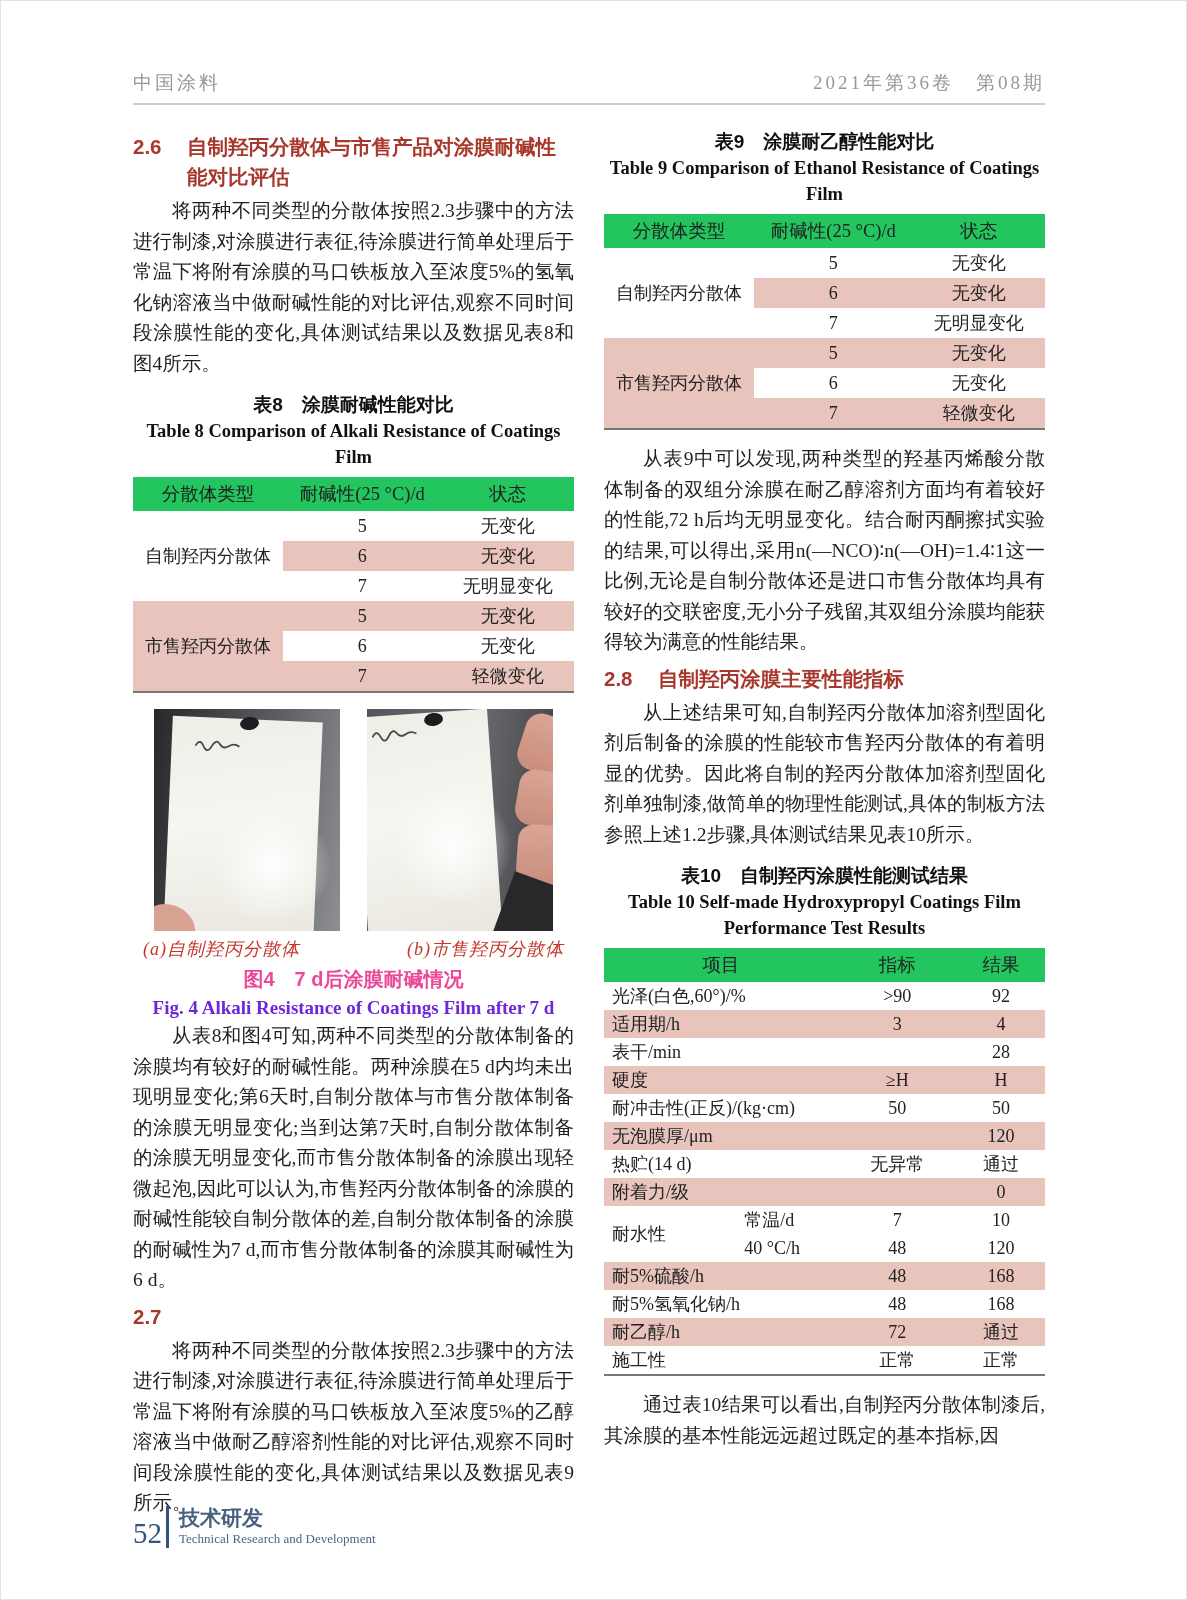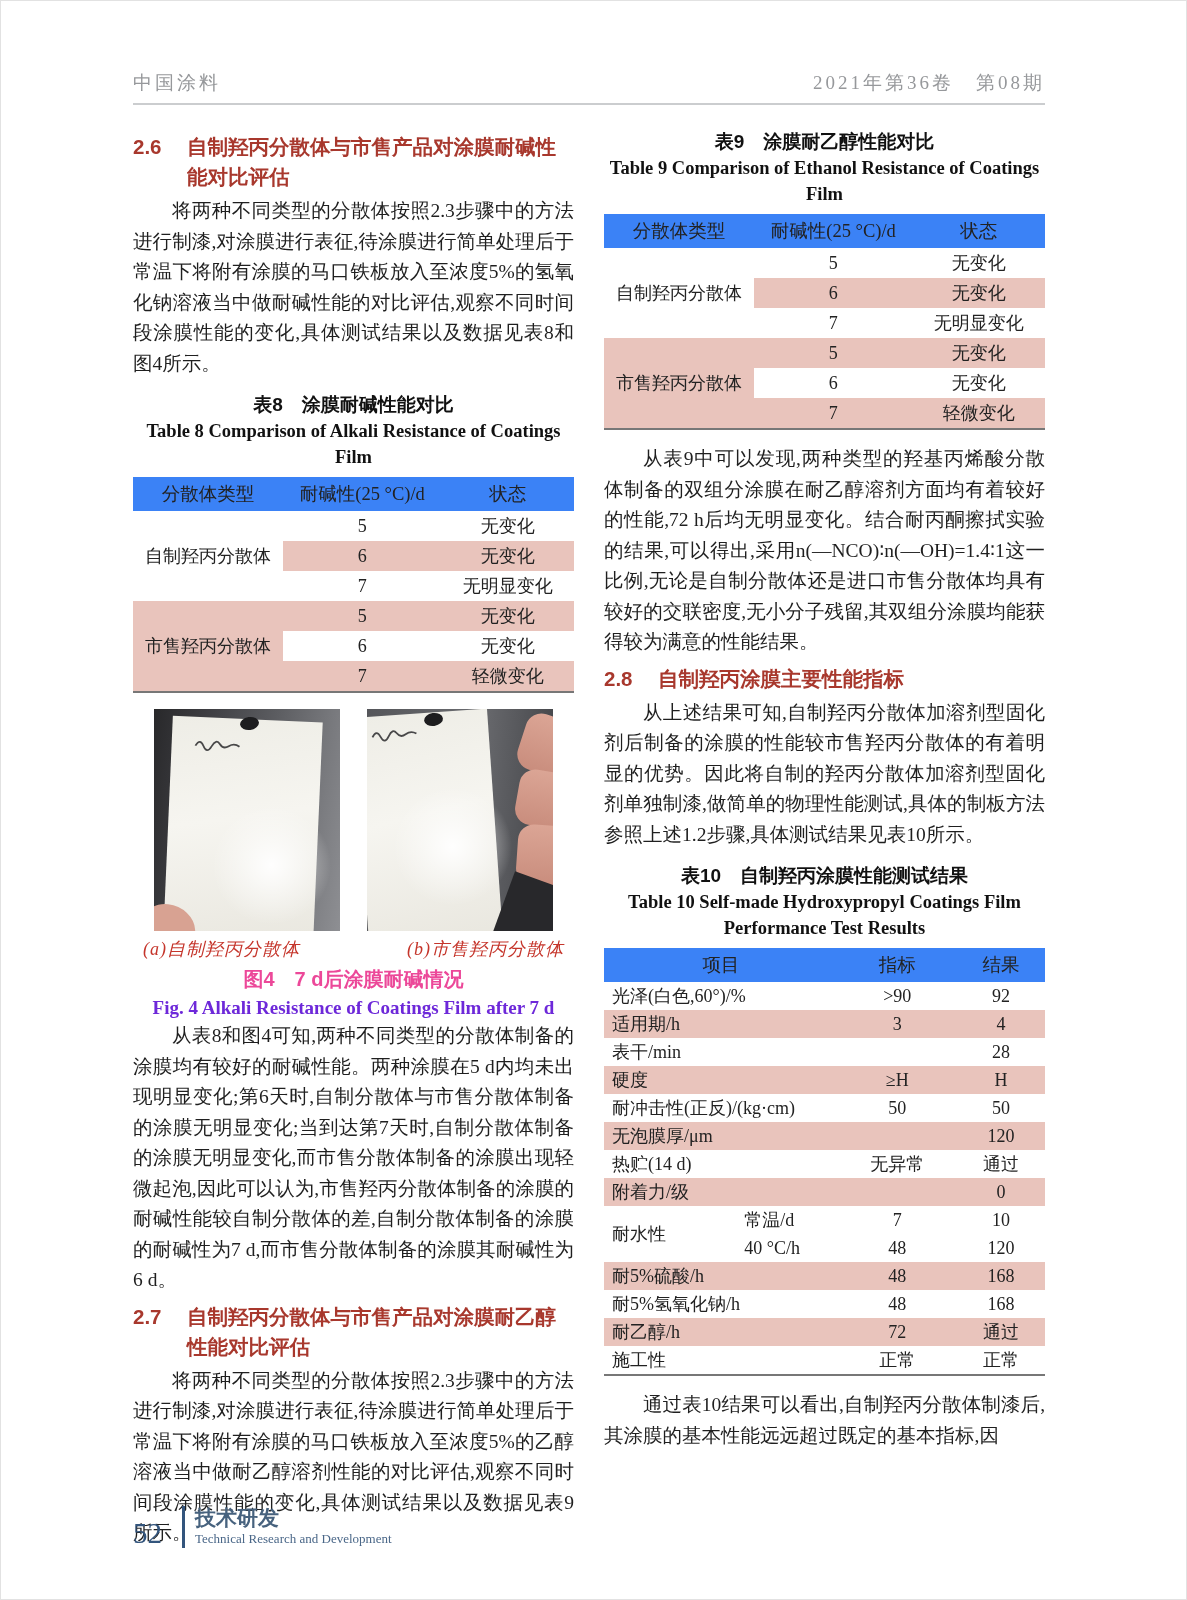--- a/index.html
+++ b/index.html
@@ -31,21 +31,21 @@
   .para{font-size:19.5px;line-height:30.5px;text-align:justify;text-indent:2em;margin:0 0 2px;}
   
   .tbl-title-cn{text-align:center;font-family:"Liberation Sans","DejaVu Sans",sans-serif;
     font-weight:bold;font-size:19px;line-height:27px;margin-top:12px;color:#111;}
   .tbl-title-en{text-align:center;font-weight:bold;font-size:18.5px;line-height:26px;color:#111;}
   .tbl-title-en.last{margin-bottom:7px;}
   
   table{width:100%;border-collapse:collapse;font-size:18px;color:#222;
     border-bottom:2px solid #777;}
   td{text-align:center;padding:2px 2px;height:26px;line-height:24px;}
-  tr.hdr{background:#3b82f6;margin-top:6px;}
+  tr.hdr{background:#22c55e;margin-top:6px;}
   tr.hdr td{height:30px;font-size:18.5px;}
   tr.pink{background:#e9c4bc;}
   tr.white{background:#ffffff;}
   .t89 .c-type{width:34%;}
   .t89 .c-days{width:36%;}
   .t89 .c-state{width:30%;}
   .t10 td.item{ text-align:left;padding-left:8px;}
   .t10 .c-spec{width:27%;}
   .t10 .c-res{width:20%;}
   .t10 td{height:24px;line-height:23px;font-size:18px;}
@@ -79,21 +79,21 @@
     background:#d8a292;transform:rotate(25deg);}
   .fig-captions{display:flex;justify-content:space-between;padding:0 10px;margin-top:6px;}
   .fig-cap{color:#c5352b;font-size:18px;font-style:italic;letter-spacing:1px;}
   .fig-title-cn{text-align:center;font-family:"Liberation Sans","DejaVu Sans",sans-serif;
     font-weight:bold;font-size:20px;line-height:29px;margin-top:4px;color:#ec4899;}
   .fig-title-en{text-align:center;font-weight:bold;font-size:19px;line-height:27px;color:#6d28d9;}
   .spacer14{height:14px;}
   .continued{text-align:right;font-style:italic;font-size:18.5px;line-height:30px;color:#333;padding-right:4px;}
   
   .page-footer{position:absolute;left:133px;bottom:52px;display:flex;align-items:stretch;}
-  .page-num{font-size:29px;color:#33557d;align-self:flex-end;line-height:30px;padding-right:20px;}
+  .page-num{font-size:29px;color:#33557d;align-self:flex-end;line-height:30px;padding-right:4px;}
   .footer-bar{width:3px;background:#33557d;}
   .footer-labels{padding-left:10px;display:flex;flex-direction:column;justify-content:flex-end;}
   .footer-cn{font-family:"Liberation Sans","DejaVu Sans",sans-serif;font-weight:bold;
     font-size:21px;color:#47627e;line-height:24px;}
   .footer-en{font-size:13px;color:#4a6788;line-height:18px;}
 </style>
 </head>
 <body>
 
 <div class="page">
@@ -184,21 +184,20 @@
           <span class="fig-cap">(b)市售羟丙分散体</span>
         </div>
         <div class="fig-title-cn">图4　7 d后涂膜耐碱情况</div>
         <div class="fig-title-en">Fig. 4  Alkali Resistance of Coatings Film after 7 d</div>
       </div>
 
       <p class="para">从表8和图4可知,两种不同类型的分散体制备的涂膜均有较好的耐碱性能。两种涂膜在5 d内均未出现明显变化;第6天时,自制分散体与市售分散体制备的涂膜无明显变化;当到达第7天时,自制分散体制备的涂膜无明显变化,而市售分散体制备的涂膜出现轻微起泡,因此可以认为,市售羟丙分散体制备的涂膜的耐碱性能较自制分散体的差,自制分散体制备的涂膜的耐碱性为7 d,而市售分散体制备的涂膜其耐碱性为6 d。</p>
 
       <div class="sec-heading">
         <span class="num">2.7</span>
-        <span class="title">自制羟丙分散体与市售产品对涂膜耐乙醇性能对比评估</span>
       </div>
 
       <p class="para">将两种不同类型的分散体按照2.3步骤中的方法进行制漆,对涂膜进行表征,待涂膜进行简单处理后于常温下将附有涂膜的马口铁板放入至浓度5%的乙醇溶液当中做耐乙醇溶剂性能的对比评估,观察不同时间段涂膜性能的变化,具体测试结果以及数据见表9所示。</p>
     </div>
 
     <div class="col">
 
       <div class="tbl-title-cn" style="margin-top:2px;">表9　涂膜耐乙醇性能对比</div>
       <div class="tbl-title-en">Table 9  Comparison of Ethanol Resistance of Coatings</div>
       <div class="tbl-title-en last">Film</div>

